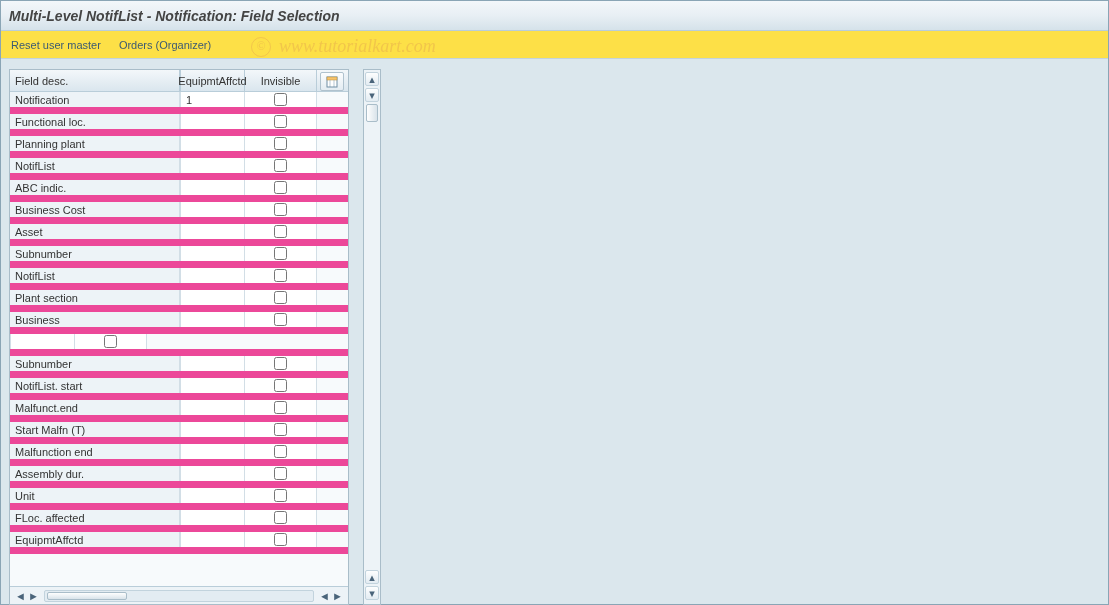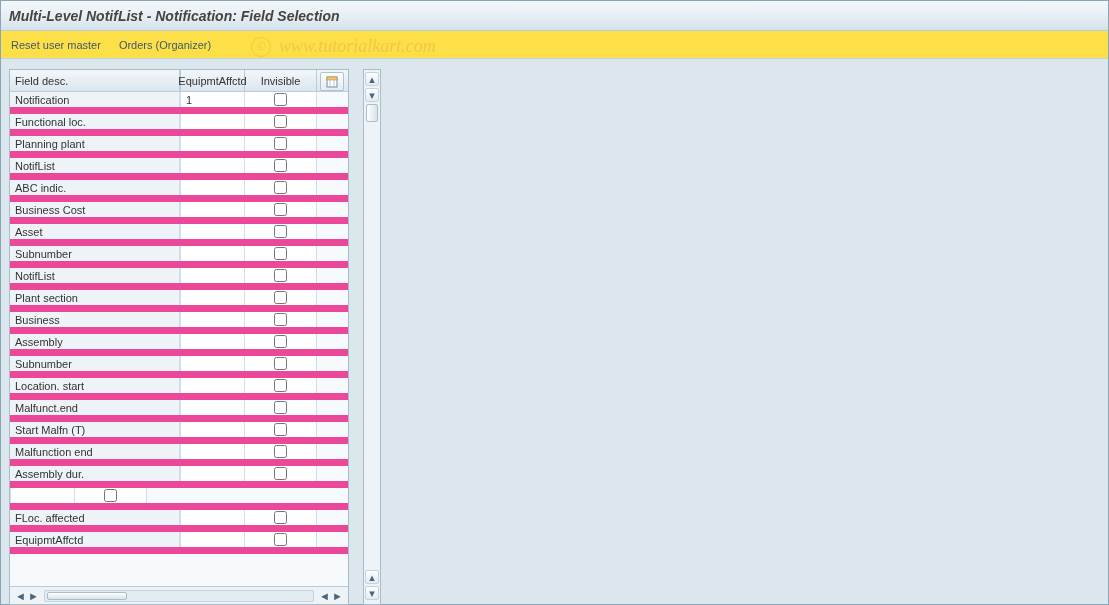--- a/index.html
+++ b/index.html
@@ -314,35 +314,34 @@
             </div>
           </div>
           <div class="row">
             <div class="cell desc-c">Business</div>
             <div class="cell pos-c"></div>
             <div class="cell inv-c">
               <input type="checkbox" style="">
             </div>
           </div>
           <div class="row">
-            <div class="cell desc-c">Assembly</div>
             <div class="cell pos-c"></div>
             <div class="cell inv-c">
               <input type="checkbox" style="">
             </div>
           </div>
           <div class="row">
             <div class="cell desc-c">Subnumber</div>
             <div class="cell pos-c"></div>
             <div class="cell inv-c">
               <input type="checkbox" style="">
             </div>
           </div>
           <div class="row">
-            <div class="cell desc-c">Location. start</div>
+            <div class="cell desc-c">NotifList. start</div>
             <div class="cell pos-c"></div>
             <div class="cell inv-c">
               <input type="checkbox" style="">
             </div>
           </div>
           <div class="row">
             <div class="cell desc-c">Malfunct.end</div>
             <div class="cell pos-c"></div>
             <div class="cell inv-c">
               <input type="checkbox" style="">
@@ -363,20 +362,21 @@
             </div>
           </div>
           <div class="row">
             <div class="cell desc-c">Assembly dur.</div>
             <div class="cell pos-c"></div>
             <div class="cell inv-c">
               <input type="checkbox" style="">
             </div>
           </div>
           <div class="row">
+            <div class="cell desc-c">Unit</div>
             <div class="cell pos-c"></div>
             <div class="cell inv-c">
               <input type="checkbox" style="">
             </div>
           </div>
           <div class="row">
             <div class="cell desc-c">FLoc. affected</div>
             <div class="cell pos-c"></div>
             <div class="cell inv-c">
               <input type="checkbox" style="">

